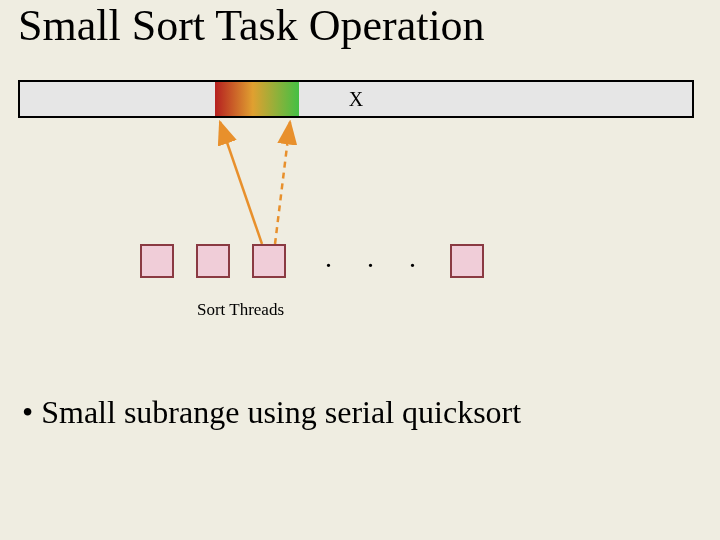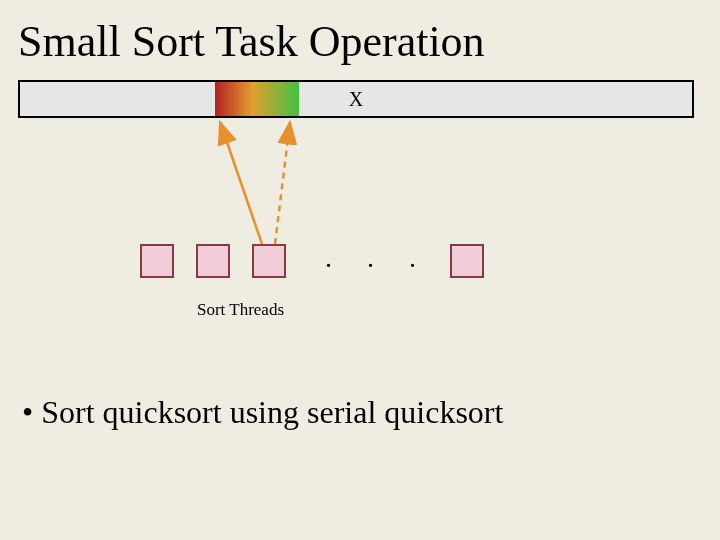--- a/index.html
+++ b/index.html
@@ -9,21 +9,21 @@
     height: 540px;
     background: #efede1;
     font-family: Palatino, "Palatino Linotype", "Book Antiqua", Georgia, serif;
     color: #000;
     position: relative;
     overflow: hidden;
   }
   .title {
     position: absolute;
     left: 18px;
-    top: 16px;
+    top: 0;
     font-size: 44px;
     font-weight: 400;
     text-align: right;
   }
   .array-bar {
     position: absolute;
     left: 18px;
     top: 80px;
     width: 676px;
     height: 38px;
@@ -104,13 +104,13 @@
 
 <div class="thread-box" style="left:140px; top:244px;"></div>
 <div class="thread-box" style="left:196px; top:244px;"></div>
 <div class="thread-box" style="left:252px; top:244px;"></div>
 <div class="thread-box" style="left:450px; top:244px;"></div>
 
 <div class="dots">. . .</div>
 
 <div class="threads-label">Sort Threads</div>
 
-<div class="bullet">• Sort quicksort using serial quicksort</div>
+<div class="bullet">• Small subrange using serial quicksort</div>
 
 </body></html>

